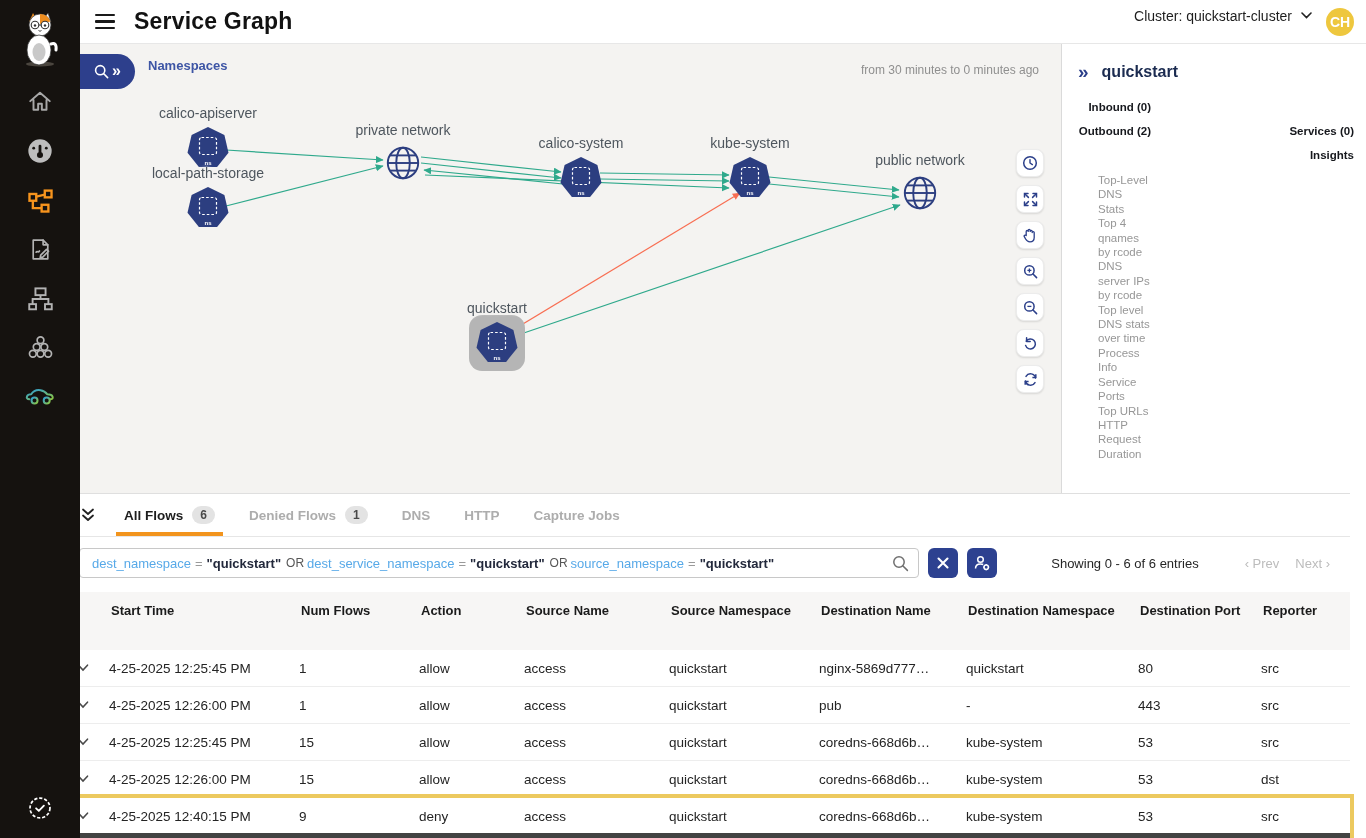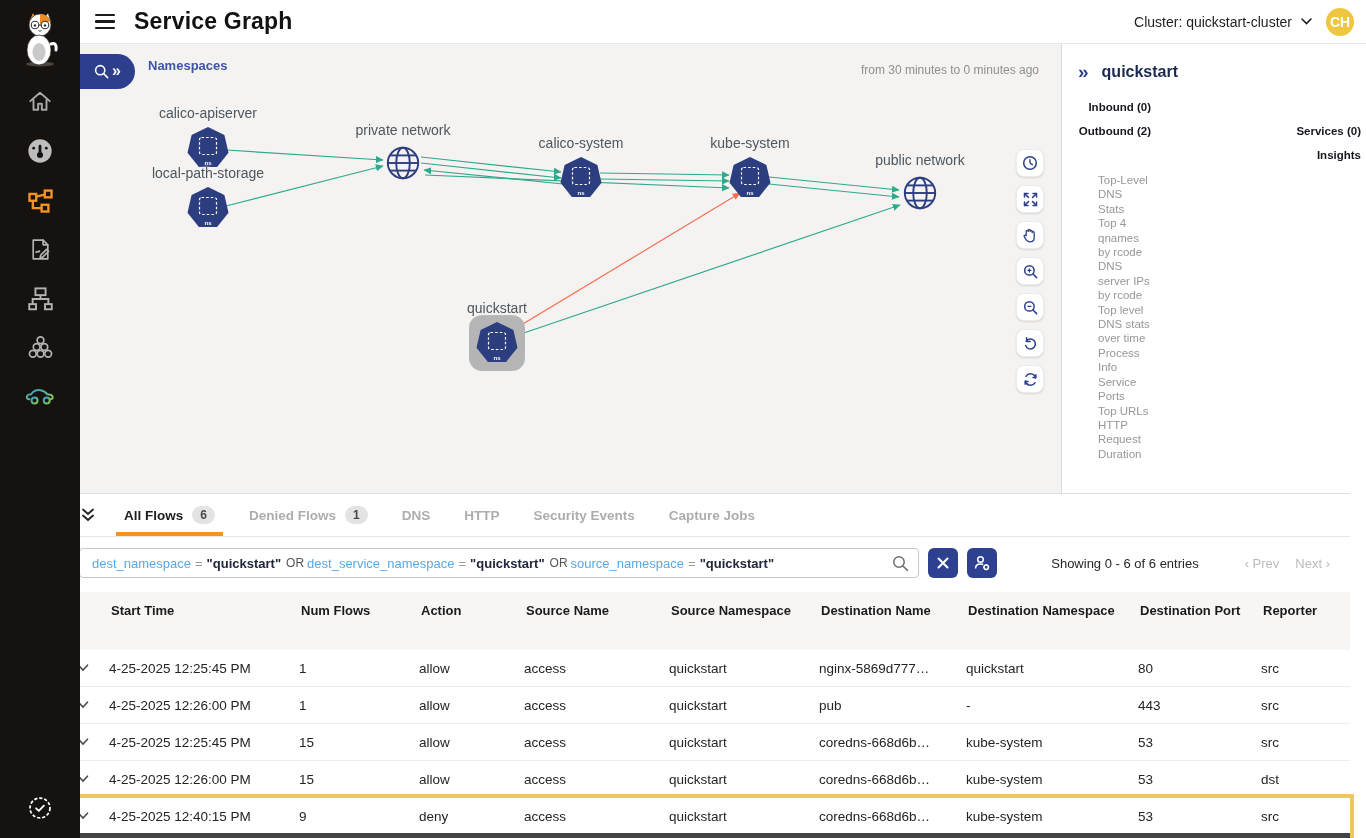--- a/index.html
+++ b/index.html
@@ -12,21 +12,21 @@
   .nav { margin-top:16px; display:flex; flex-direction:column; align-items:center; gap:21px; }
   .nav-item { width:40px; height:28px; display:flex; align-items:center; justify-content:center; cursor:pointer; }
   .sidebar-bottom { margin-top:auto; margin-bottom:16px; }
   .wedge { position:absolute; left:0; top:174px; width:0; height:0; border-top:9px solid transparent; border-bottom:9px solid transparent; border-left:13px solid #575249; opacity:.85; }
 
   
   .header { position:absolute; left:80px; top:0; width:1286px; height:44px; background:#fff; border-bottom:1px solid #e7e7e7; display:flex; align-items:center; z-index:5; }
   .hamburger { margin-left:15px; cursor:pointer; display:flex; flex-direction:column; gap:4px; }
   .hamburger span { width:20px; height:2.5px; background:#1a1a1a; border-radius:1px; }
   .app-title { margin-left:19px; font-size:23px; font-weight:800; color:#121212; letter-spacing:.2px; }
-  .header-right { margin-left:auto; display:flex; align-items:center; gap:14px; margin-right:12px; }
+  .header-right { margin-left:auto; display:flex; align-items:flex-start; gap:14px; margin-right:12px; }
   .cluster-select { font-size:14px; color:#1e1e1e; display:flex; align-items:center; gap:9px; cursor:pointer; }
   .avatar { width:28px; height:28px; border-radius:50%; display:flex; align-items:center; justify-content:center; font-size:14px; font-weight:700; color:#fff; }
 
   
   .graph-area { position:absolute; left:80px; top:44px; width:981px; height:449px; background:#f4f3f1; overflow:hidden; }
   .search-pill { position:absolute; left:0; top:10px; height:35px; width:55px; border-radius:0 18px 18px 0; display:flex; align-items:center; justify-content:center; gap:3px; cursor:pointer; color:#fff; z-index:3; }
   .search-pill .chev { font-size:16px; font-weight:700; line-height:1; padding-bottom:2px; }
   .view-label { position:absolute; left:68px; top:14px; font-size:13px; font-weight:700; color:#3d55a5; }
   .time-range { position:absolute; right:22px; top:19px; font-size:12px; color:#8f8f8f; }
   #edges { position:absolute; left:0; top:0; pointer-events:none; }
@@ -37,21 +37,21 @@
   .gnode-label { position:absolute; left:0; transform:translateX(-50%); white-space:nowrap; font-size:14px; font-weight:500; color:#4e565e; text-shadow:0 0 4px #f4f3f1,0 0 4px #f4f3f1,0 0 2px #f4f3f1; }
   .lbl-ns { bottom:27px; } .lbl-net { bottom:25px; }
   .graph-toolbar { position:absolute; right:17px; top:105px; display:flex; flex-direction:column; gap:8px; z-index:3; }
   .gt-btn { width:28px; height:28px; background:#fff; border:1px solid #ececec; border-radius:8px; box-shadow:0 1px 2px rgba(0,0,0,.12); display:flex; align-items:center; justify-content:center; cursor:pointer; }
 
   
   .right-panel { position:absolute; left:1061px; top:44px; width:305px; height:449px; background:#fff; border-left:1px solid #dadada; z-index:4; }
   .rp-header { display:flex; align-items:center; gap:13px; padding:18px 0 0 16px; }
   .rp-collapse { font-size:19px; font-weight:700; color:#2b3f8a; cursor:pointer; line-height:1; }
   .rp-title { font-size:16px; font-weight:600; color:#1b2b50; }
-  .rp-grid { margin-top:20px; display:grid; grid-template-columns:89px 1fr; column-gap:13px; row-gap:9px; font-size:11.5px; padding-right:5px;gap:12px; }
+  .rp-grid { margin-top:20px; display:grid; grid-template-columns:89px 1fr; column-gap:13px; row-gap:9px; font-size:11.5px; padding-right:12px;gap:12px; }
   .rp-label { text-align:right; font-weight:700; color:#16181d; }
   .rp-out-item { margin-bottom:10px; color:#3b3b3b; }
   .rp-out-item .oc { font-weight:800; margin:0 2px; letter-spacing:-1px; }
   .insights-list div { color:#979797; line-height:14.4px; cursor:pointer;margin-left:36px; }
 
   
   .flows-panel { position:absolute; left:64px; top:493px; width:1286px; height:345px; background:#fff; border-top:1px solid #dfdfdf; }
   .tabbar { height:43px; border-bottom:1px solid #e6e6e6; display:flex; align-items:center; padding-left:15px; }
   .collapse2 { margin-right:10px; cursor:pointer; display:flex; align-items:center; }
   .tab { display:flex; align-items:center; gap:9px; padding:0 17px; height:100%; font-size:13.5px; font-weight:700; color:#adadad; position:relative; cursor:pointer; white-space:nowrap; }
@@ -409,23 +409,20 @@
           <span>Denied Flows</span>
           <span class="badge">1</span>
         </div>
         <div class="tab">
           <span>DNS</span>
         </div>
         <div class="tab">
           <span>HTTP</span>
         </div>
         <div class="tab">
-          <span>Security Events</span>
-        </div>
-        <div class="tab">
           <span>Capture Jobs</span>
         </div>
       </div>
   </div>
 
   <div class="filter-row">
     <div class="filter-input" id="filter-input">
 
     <span class="tok tok-field">dest_namespace</span>
         <span class="tok tok-op">=</span>

